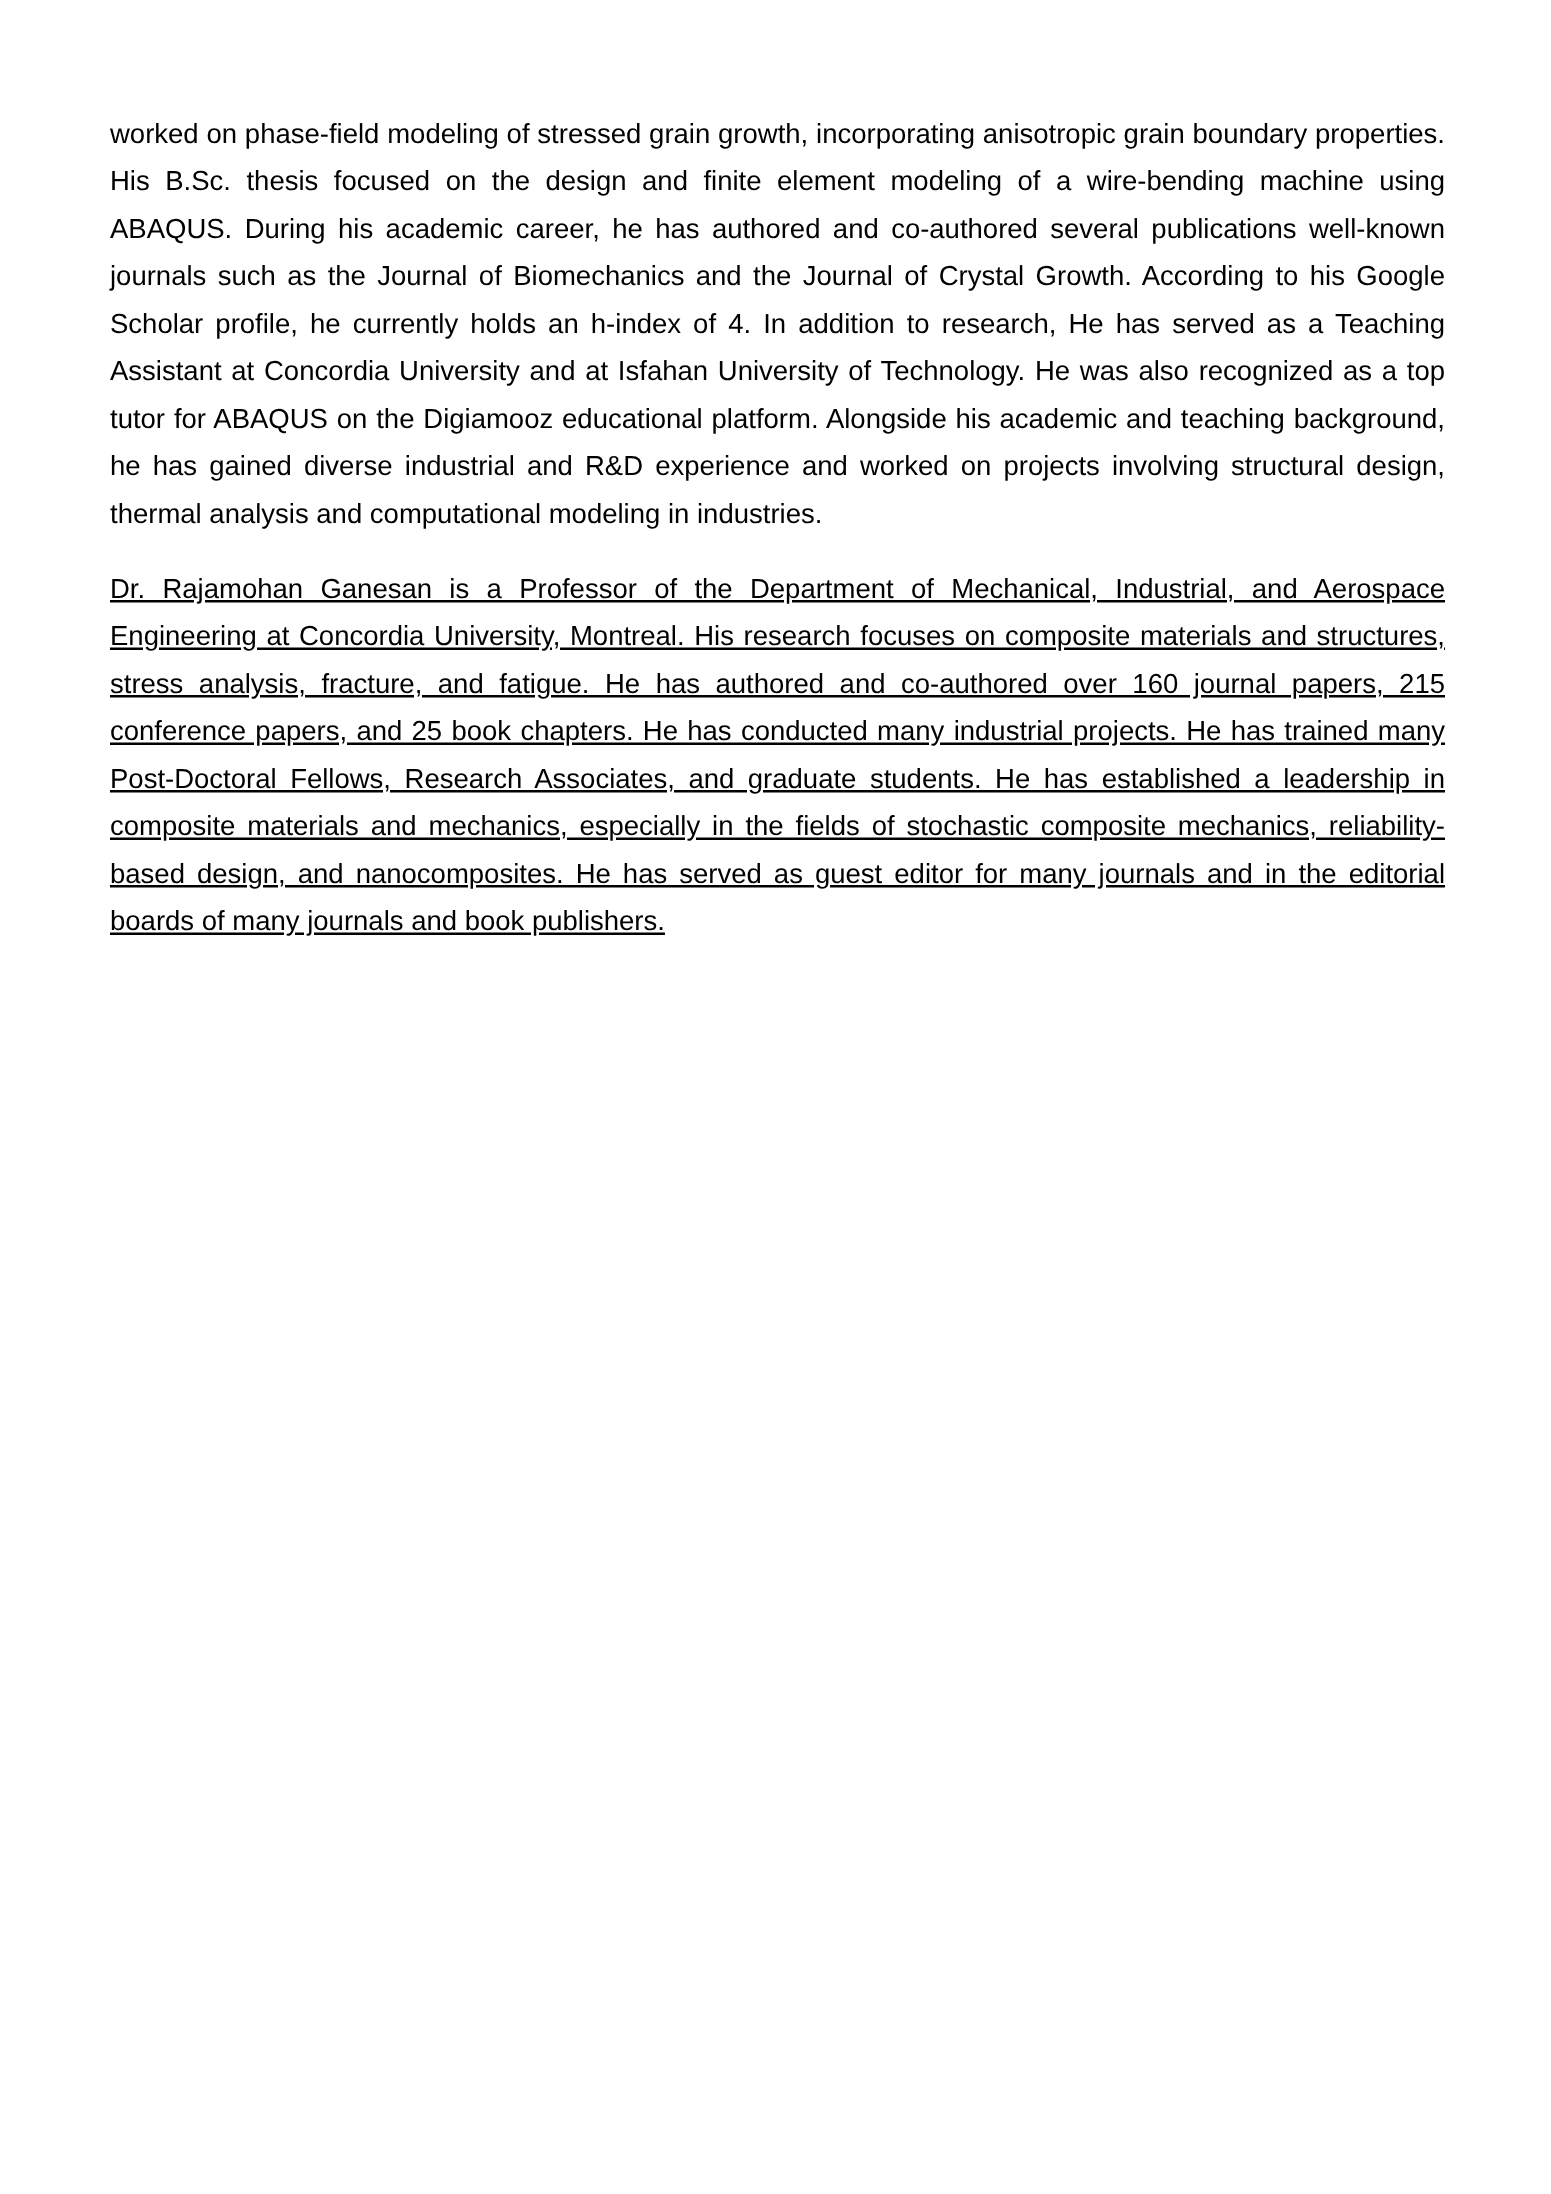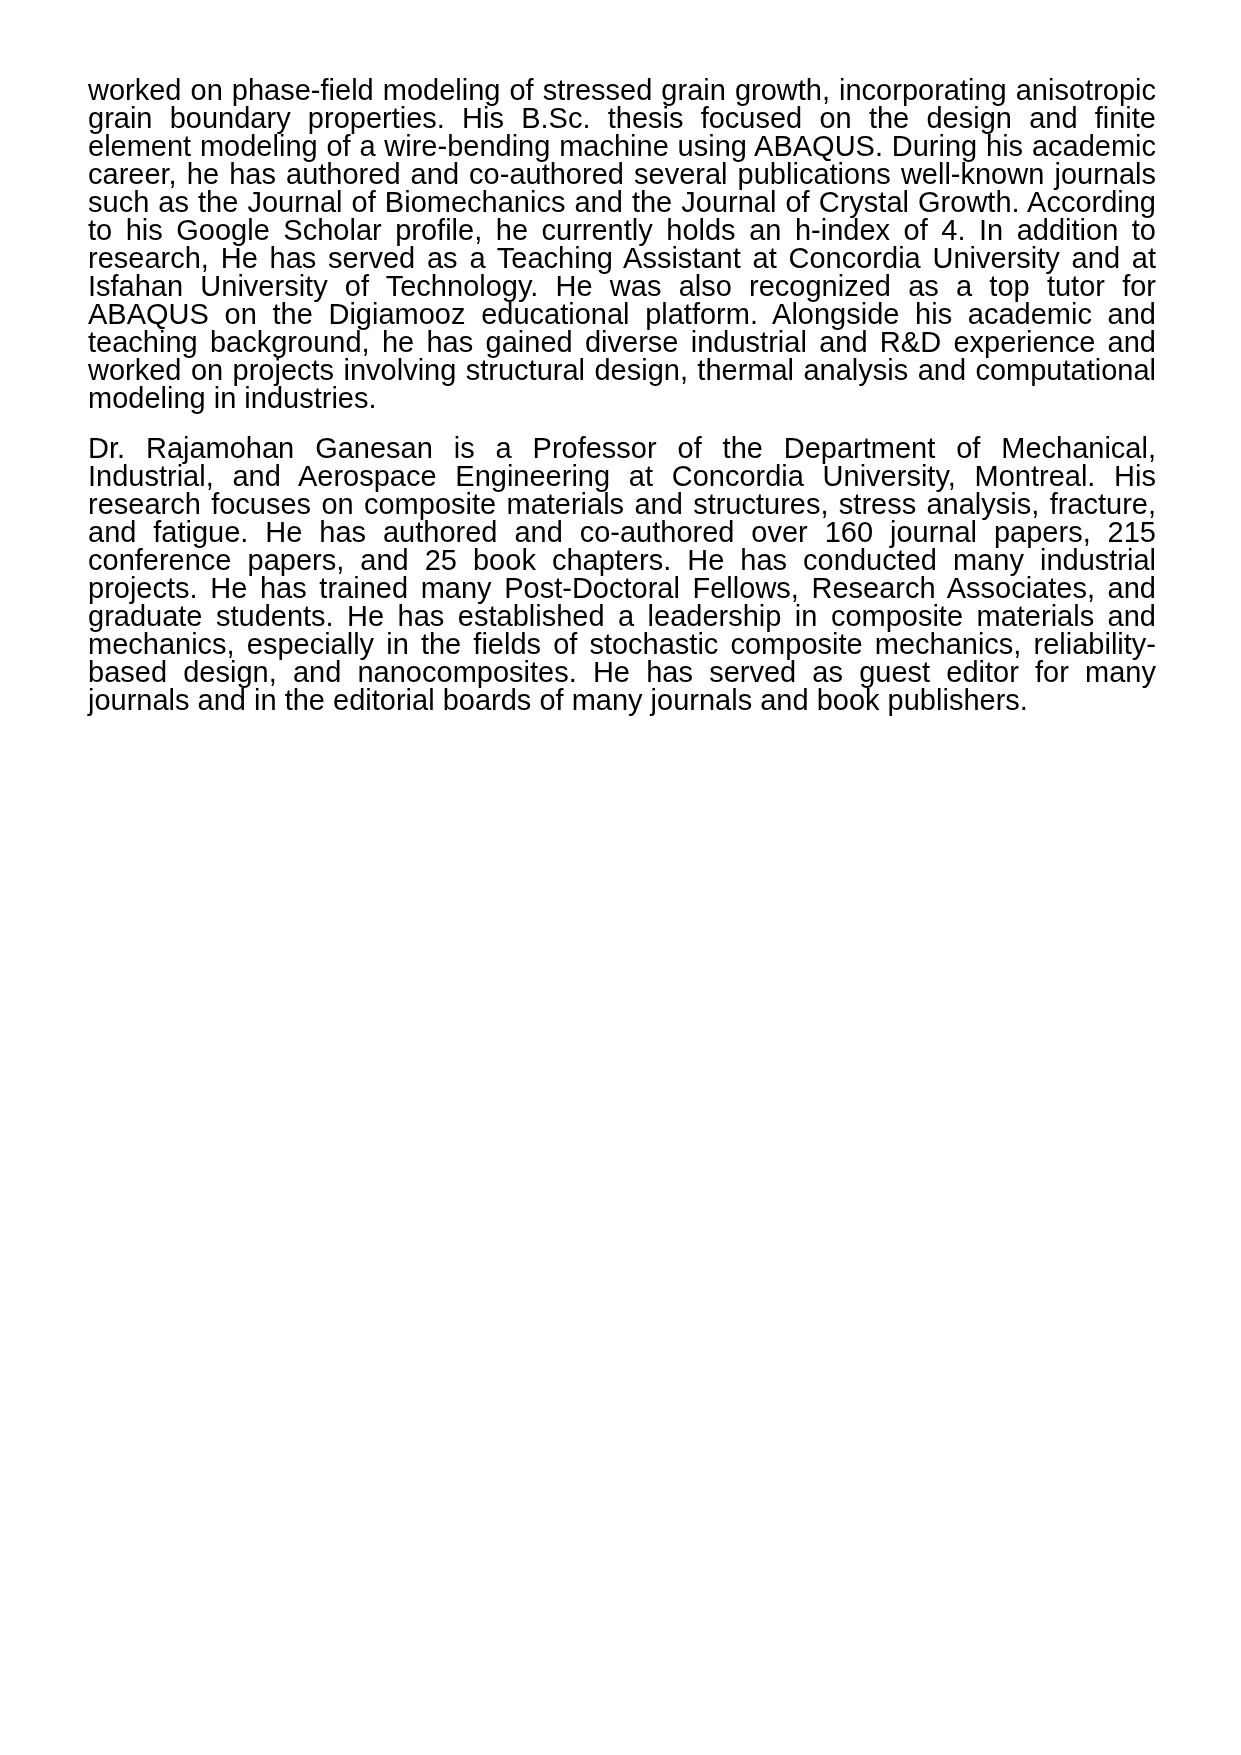--- a/index.html
+++ b/index.html
@@ -20,33 +20,34 @@
     overflow: hidden;
     box-sizing: border-box;
   }
   .content {
     position: absolute;
     left: 88px;
     top: 72px;
     width: 1068px;
   }
   p.body-paragraph {
-    margin: 4px 0 22px 0;
+    margin: 16px 0 22px 0;
     font-family: "Liberation Sans", sans-serif;
-    font-size: 29px;
-    line-height: 28px;
+    font-size: 22px;
+    line-height: 38px;
     color: #000000;
     text-align: justify;
     text-justify: inter-word;
     -webkit-hyphens: none;
     hyphens: none;
     word-spacing: 0px;
   }
   p.body-paragraph:last-child {
     margin-bottom: 0;
+    text-decoration: underline;
   }
 </style>
 </head>
 <body>
 
 <div class="page">
   <div class="content">
     <p class="body-paragraph">worked on phase-field modeling of stressed grain growth, incorporating anisotropic grain boundary properties. His B.Sc. thesis focused on the design and finite element modeling of a wire-bending machine using ABAQUS. During his academic career, he has authored and co-authored several publications well-known journals such as the Journal of Biomechanics and the Journal of Crystal Growth. According to his Google Scholar profile, he currently holds an h-index of 4. In addition to research, He has served as a Teaching Assistant at Concordia University and at Isfahan University of Technology. He was also recognized as a top tutor for ABAQUS on the Digiamooz educational platform. Alongside his academic and teaching background, he has gained diverse industrial and R&amp;D experience and worked on projects involving structural design, thermal analysis and computational modeling in industries.</p>
     <p class="body-paragraph">Dr. Rajamohan Ganesan is a Professor of the Department of Mechanical, Industrial, and Aerospace Engineering at Concordia University, Montreal. His research focuses on composite materials and structures, stress analysis, fracture, and fatigue. He has authored and co-authored over 160 journal papers, 215 conference papers, and 25 book chapters. He has conducted many industrial projects. He has trained many Post-Doctoral Fellows, Research Associates, and graduate students. He has established a leadership in composite materials and mechanics, especially in the fields of stochastic composite mechanics, reliability-based design, and nanocomposites. He has served as guest editor for many journals and in the editorial boards of many journals and book publishers.</p>
   </div>

